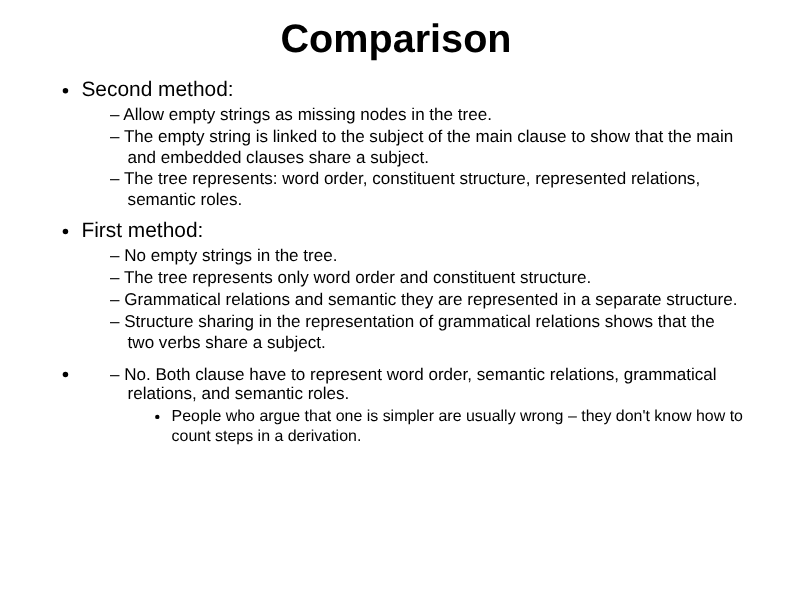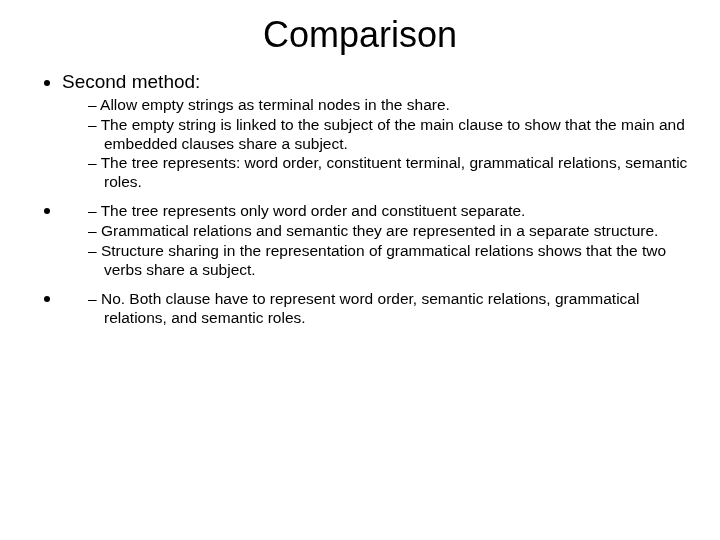--- a/index.html
+++ b/index.html
@@ -14,25 +14,25 @@
   .slide {
     box-sizing: border-box;
     width: 720px;
     height: 540px;
     padding: 10px 30px 20px 30px;
   }
   .title {
     text-align: center;
     font-size: 36px;
     margin: 4px 0 14px 0;
-    font-weight: normal;
+    font-weight: bold;
   }
   ul.level1 {
     list-style-type: disc;
-    margin: 0;
+    margin: 12px;
     padding-left: 32px;
   }
   ul.level1 > li {
     font-size: 19px;
     margin-bottom: 2px;
     line-height: 1.25;
   }
   ul.level2 {
     list-style-type: none;
     margin: 2px 0 6px 0;
@@ -66,36 +66,41 @@
 <body>
 
 <div class="slide">
   <div class="title">Comparison</div>
 
   <ul class="level1">
 
     <li>
       <span>Second method:</span>
       <ul class="level2">
-        <li>Allow empty strings as terminal nodes in the share.</li>
+        <li>Allow empty strings as missing nodes in the tree.</li>
         <li>The empty string is linked to the subject of the main clause to show that the main and embedded clauses share a subject.</li>
-        <li>The tree represents: word order, constituent terminal, grammatical relations, semantic roles.</li>
+        <li>The tree represents: word order, constituent structure, represented relations, semantic roles.</li>
       </ul>
     </li>
 
     <li>
+      <span>First method:</span>
       <ul class="level2">
-        <li>The tree represents only word order and constituent separate.</li>
+        <li>No empty strings in the tree.</li>
+        <li>The tree represents only word order and constituent structure.</li>
         <li>Grammatical relations and semantic they are represented in a separate structure.</li>
         <li>Structure sharing in the representation of grammatical relations shows that the two verbs share a subject.</li>
       </ul>
     </li>
 
     <li>
       <ul class="level2">
         <li>
           <span>No.  Both clause have to represent word order, semantic relations, grammatical relations, and semantic roles.</span>
+          <ul class="level3">
+            <li>People who argue that one is simpler are usually wrong – they don't know how to count steps in a derivation.</li>
+          </ul>
         </li>
       </ul>
     </li>
 
   </ul>
 </div>
 
 </body></html>

